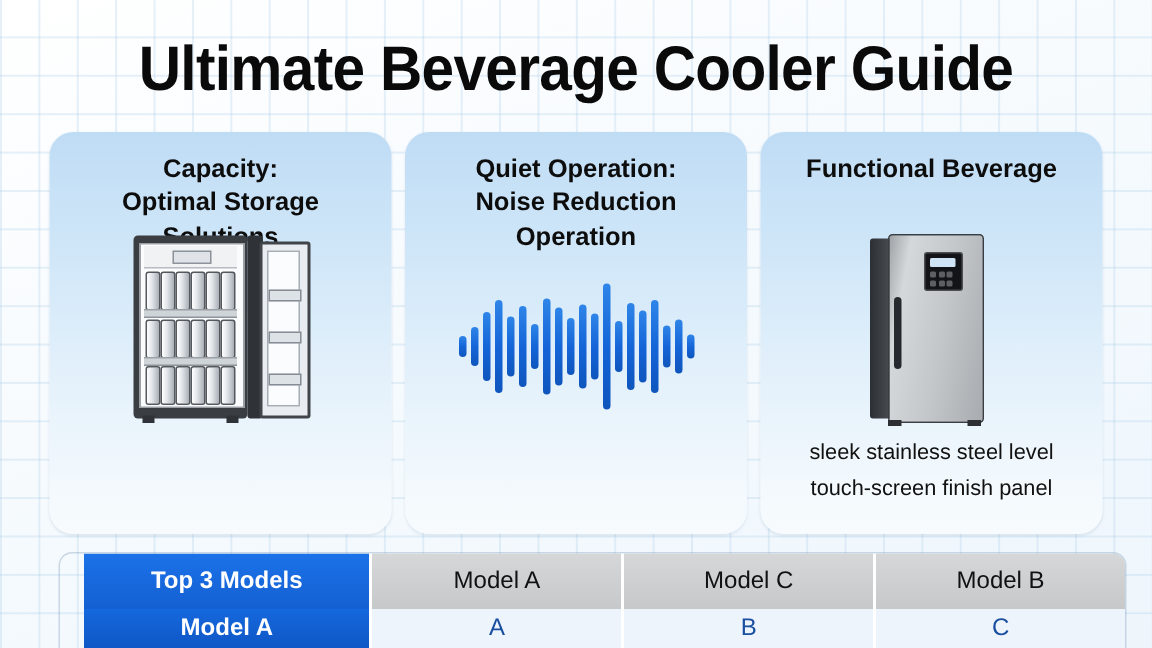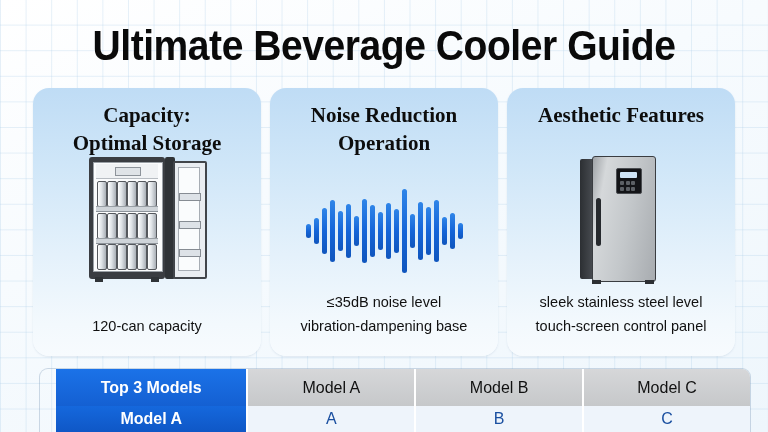--- a/index.html
+++ b/index.html
@@ -39,23 +39,23 @@
     background:linear-gradient(180deg,#bfdcf5 0%,#cfe6f8 28%,#e4f1fb 62%,#f3f9fd 88%,#f7fbfe 100%);
     position:relative;
     box-shadow:0 1px 2px rgba(120,150,180,.18);
     overflow:hidden;
   }
   .card-head{
     position:absolute;left:8px;right:8px;top:14px;
     text-align:center;
     color:#0d0d0d;
     font-weight:bold;
-    font-size:21px;
+    font-size:17px;
     line-height:1.32;
-    font-family:Liberation Serif, serif;
+    font-family:Liberation Sans, sans-serif;
   }
   .card-art{
     position:absolute;left:0;right:0;top:66px;height:130px;
     display:flex;align-items:center;justify-content:center;
   }
   .card-foot{
     position:absolute;left:10px;right:10px;bottom:18px;
     text-align:center;color:#111;font-size:14.5px;line-height:1.62;
     font-family:"Liberation Sans Narrow","Liberation Sans",sans-serif;
   }
@@ -168,26 +168,26 @@
             <div class="dshelf" style="top:58px"></div>
             <div class="dshelf" style="top:86px"></div>
           </div>
           <div class="fo-legs">
               <i style="left:2px"></i>
               <i style="left:58px"></i>
             </div>
         </div>
       </div>
       <div class="card-foot">
-        <div>120-can capacity</div>
       </div>
     </div>
 
     <div class="card">
       <div class="card-head">
+        <div>Quiet Operation:</div>
         <div>Noise Reduction</div>
         <div>Operation</div>
       </div>
       <div class="card-art" style="top:78px">
         <div class="wave" id="waveform">
             <i class="wbar" style="height: 14px;"></i>
             <i class="wbar" style="height: 26px;"></i>
             <i class="wbar" style="height: 46px;"></i>
             <i class="wbar" style="height: 62px;"></i>
             <i class="wbar" style="height: 40px;"></i>
@@ -201,29 +201,25 @@
             <i class="wbar" style="height: 84px;"></i>
             <i class="wbar" style="height: 34px;"></i>
             <i class="wbar" style="height: 58px;"></i>
             <i class="wbar" style="height: 48px;"></i>
             <i class="wbar" style="height: 62px;"></i>
             <i class="wbar" style="height: 28px;"></i>
             <i class="wbar" style="height: 36px;"></i>
             <i class="wbar" style="height: 16px;"></i>
           </div>
       </div>
-      <div class="card-foot">
-        <div>≤35dB noise level</div>
-        <div>vibration-dampening base</div>
-      </div>
     </div>
 
     <div class="card">
       <div class="card-head">
-        <div>Aesthetic Features</div>
+        <div>Functional Beverage</div>
       </div>
       <div class="card-art">
         <div class="cooler">
           <div class="co-side"></div>
           <div class="co-front"></div>
           <div class="co-handle"></div>
           <div class="co-panel">
             <div class="co-disp"></div>
             <div class="co-btns">
                 <i></i>
@@ -235,32 +231,32 @@
               </div>
           </div>
           <div class="co-legs">
               <i style="left:0"></i>
               <i style="left:53px"></i>
             </div>
         </div>
       </div>
       <div class="card-foot">
         <div>sleek stainless steel level</div>
-        <div>touch-screen control panel</div>
+        <div>touch-screen finish panel</div>
       </div>
     </div>
 
   </div>
 
   <div class="table">
     <div class="trow">
       <div class="cell c0 hdr-blue">Top 3 Models</div>
       <div class="cell c1 hdr-gray">Model A</div>
+      <div class="cell c3 hdr-gray">Model C</div>
       <div class="cell c2 hdr-gray">Model B</div>
-      <div class="cell c3 hdr-gray">Model C</div>
     </div>
     <div class="trow body">
       <div class="cell c0 body-blue">Model A</div>
       <div class="cell c1 body-light">A</div>
       <div class="cell c2 body-light">B</div>
       <div class="cell c3 body-light">C</div>
     </div>
   </div>
 
 </div>

